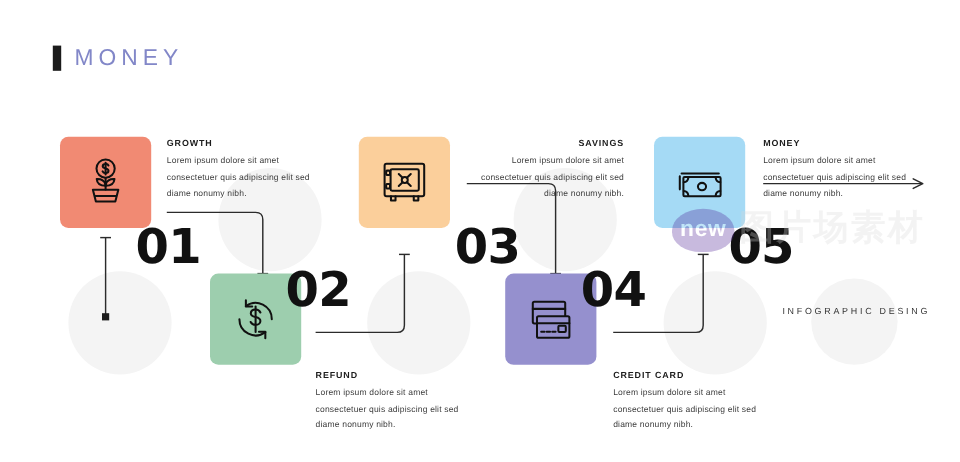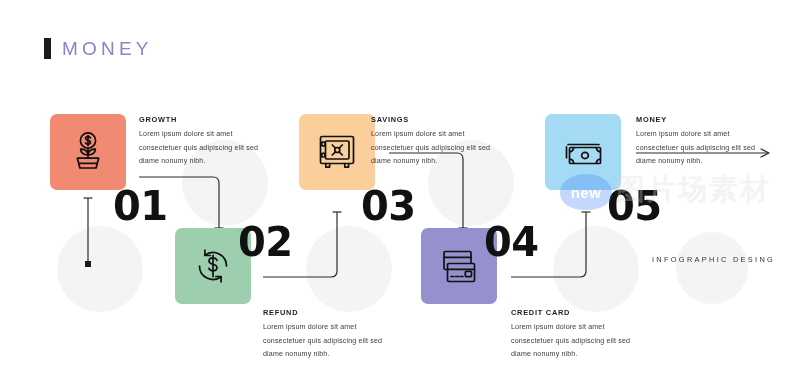--- a/index.html
+++ b/index.html
@@ -46,22 +46,22 @@
 
   
   #footer{position:absolute;left:652px;top:255px;font-size:7.4px;
           letter-spacing:2.3px;color:#333333;white-space:nowrap;font-weight:400;}
 
   
   #wm{position:absolute;left:560px;top:168px;width:235px;height:52px;
       opacity:0.30;pointer-events:none;}
   #wm .wm-badge{
     position:absolute;left:0;top:6px;width:52px;height:36px;border-radius:50% 50% 46% 46%;
-    background:#3b82f6;display:flex;align-items:center;justify-content:center;
-    font-size:15px;color:#ffffff;font-weight:700;letter-spacing:0.5px;
+    background:#4c1d95;display:flex;align-items:center;justify-content:center;
+    font-size:19px;color:#ffffff;font-weight:700;letter-spacing:0.5px;
   }
   #wm .wm-cn{position:absolute;left:56px;top:2px;font-size:29px;color:#d9d9d9;
              font-weight:700;letter-spacing:2px;white-space:nowrap;
              font-family:"DejaVu Sans", sans-serif;}
 </style>
 </head>
 <body>
 
 <div id="stage">
 
@@ -141,21 +141,21 @@
         <circle cx="23.3" cy="21" r="2.5"></circle>
         <path d="M21.5 19.2 l-3.2 -3.2"></path>
         <path d="M25.1 19.2 l3.2 -3.2"></path>
         <path d="M21.5 22.8 l-3.2 3.2"></path>
         <path d="M25.1 22.8 l3.2 3.2"></path>
         <path d="M11.8 34.5 v3.6 h3.8 v-3.6"></path>
         <path d="M30.8 34.5 v3.6 h3.8 v-3.6"></path>
       </g>
     </svg>
   </div>
-  <div class="step-num" style="left:361px;top:186px;">03</div>
+  <div class="step-num" style="left:379px;top:186px;">03</div>
 
   <div class="card" style="left:421px;top:228px;background:#9590CE;">
     <svg width="48" height="46" viewBox="0 0 48 46">
       <g fill="none" stroke="#111" stroke-width="1.7" stroke-linecap="round" stroke-linejoin="round">
         <rect x="9" y="8.5" width="27" height="18" rx="1.3"></rect>
         <path d="M9 14.4 h27"></path>
         <path d="M13 21.5 h4.5"></path>
         <path d="M20 21.5 h1.6"></path>
         <rect x="12.5" y="20.5" width="27" height="18" rx="1.3" fill="#9590CE"></rect>
         <path d="M12.5 26.4 h27"></path>
@@ -182,21 +182,21 @@
   <div class="block" style="left:139px;top:96px;">
     <p class="head">GROWTH</p>
     <p class="body">Lorem ipsum dolore sit amet consectetuer quis adipiscing elit sed diame nonumy nibh.</p>
   </div>
 
   <div class="block" style="left:263px;top:289px;">
     <p class="head">REFUND</p>
     <p class="body">Lorem ipsum dolore sit amet consectetuer quis adipiscing elit sed diame nonumy nibh.</p>
   </div>
 
-  <div class="block" style="left:371px;top:96px;">
+  <div class="block" style="left:397px;top:96px;text-align:right;">
     <p class="head">SAVINGS</p>
     <p class="body">Lorem ipsum dolore sit amet consectetuer quis adipiscing elit sed diame nonumy nibh.</p>
   </div>
 
   <div class="block" style="left:511px;top:289px;">
     <p class="head">CREDIT CARD</p>
     <p class="body">Lorem ipsum dolore sit amet consectetuer quis adipiscing elit sed diame nonumy nibh.</p>
   </div>
 
   <div class="block" style="left:636px;top:96px;">

